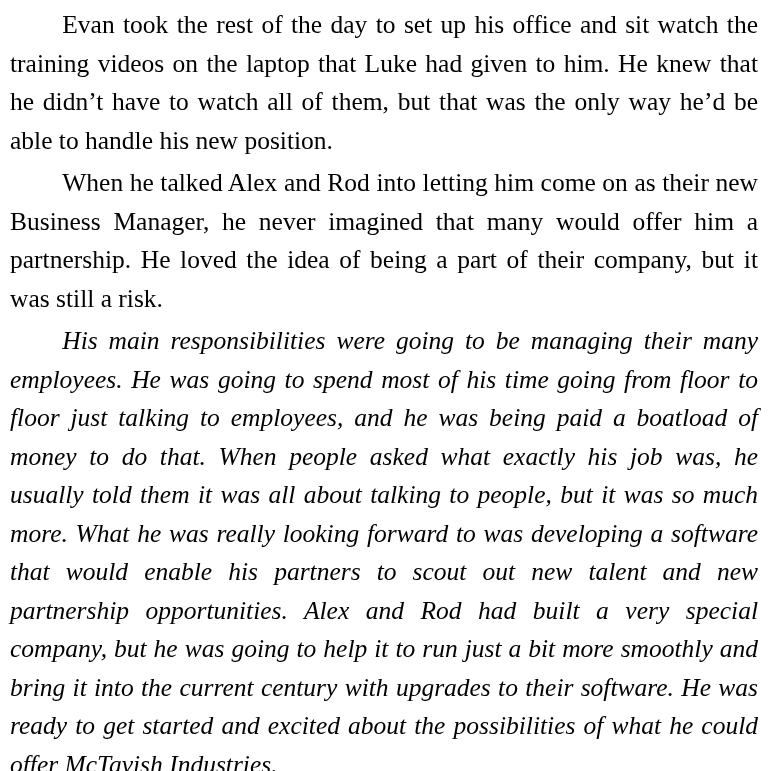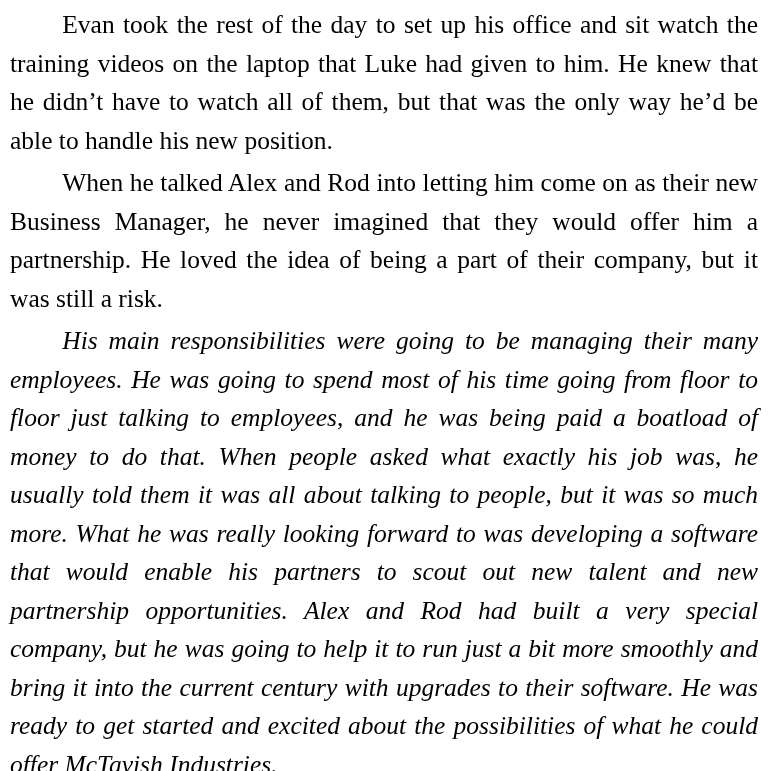--- a/index.html
+++ b/index.html
@@ -40,16 +40,16 @@
     text-align: justify;
     font-style: italic;
   }
 </style>
 </head>
 <body>
 
 <div class="page">
   <div class="body-text">
     <p class="para">Evan took the rest of the day to set up his office and sit watch the training videos on the laptop that Luke had given to him. He knew that he didn’t have to watch all of them, but that was the only way he’d be able to handle his new position.</p>
-    <p class="para">When he talked Alex and Rod into letting him come on as their new Business Manager, he never imagined that they would offer him a partnership. He loved the idea of being a part of their company, but it was still a risk.</p>
+    <p class="para">When he talked Alex and Rod into letting him come on as their new Business Manager, he never imagined that many would offer him a partnership. He loved the idea of being a part of their company, but it was still a risk.</p>
     <p class="para last-block">His main responsibilities were going to be managing their many employees. He was going to spend most of his time going from floor to floor just talking to employees, and he was being paid a boatload of money to do that. When people asked what exactly his job was, he usually told them it was all about talking to people, but it was so much more. What he was really looking forward to was developing a software that would enable his partners to scout out new talent and new partnership opportunities. Alex and Rod had built a very special company, but he was going to help it to run just a bit more smoothly and bring it into the current century with upgrades to their software. He was ready to get started and excited about the possibilities of what he could offer McTavish Industries.</p>
   </div>
 </div>
 
 </body></html>

